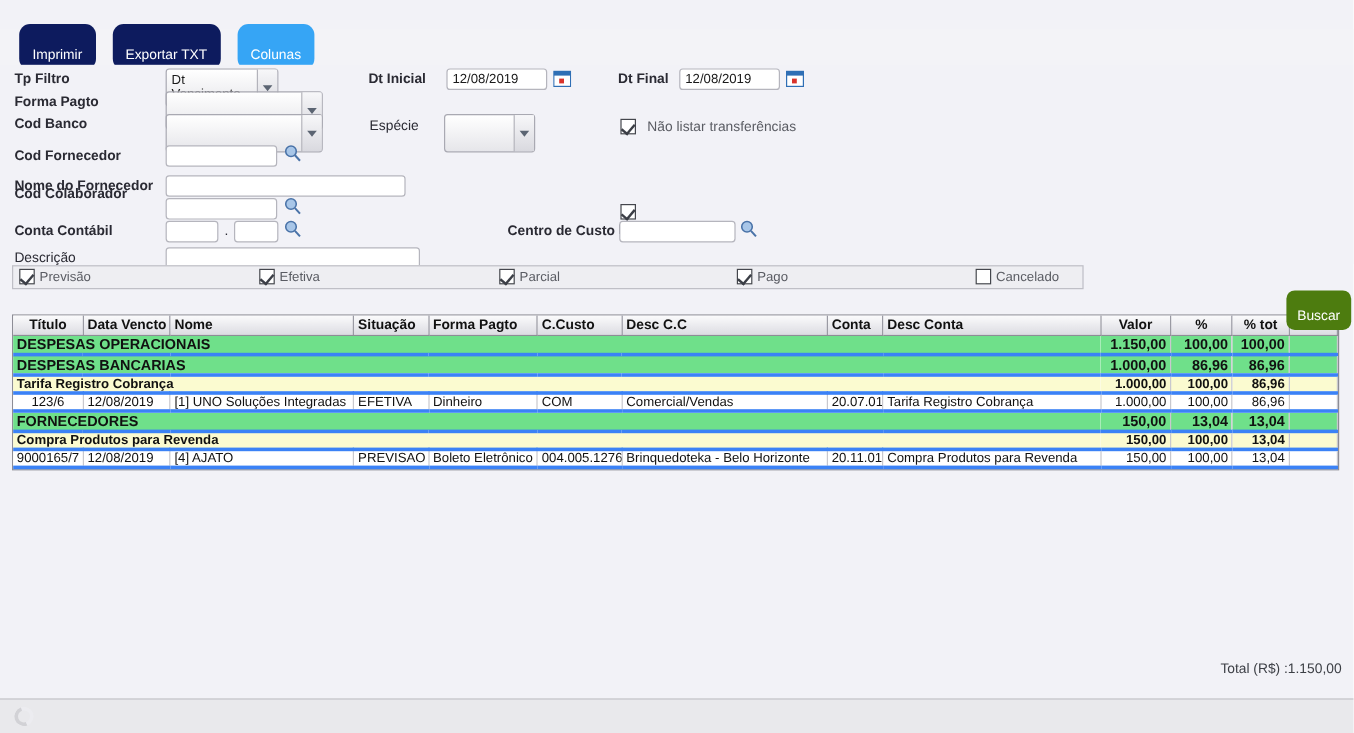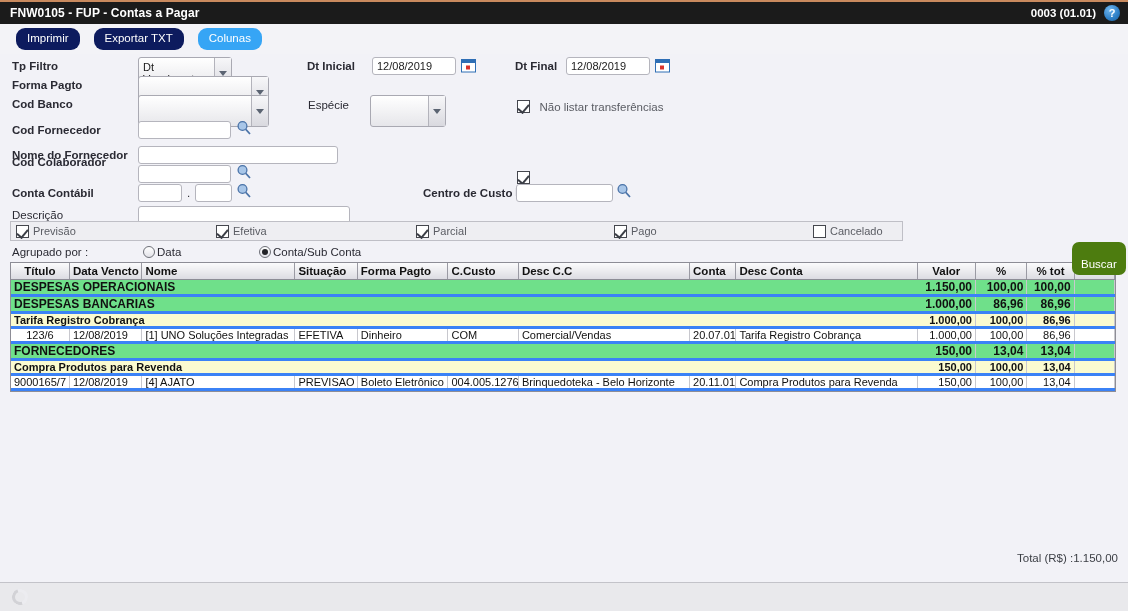--- a/index.html
+++ b/index.html
@@ -34,21 +34,21 @@
   }
 
   
   .toolbar {
     position: absolute; top: 24px; left: 0; width: 1128px; height: 30px;
     background: #f3f3f7; display: flex; align-items: center; padding-left: 16px; gap: 14px;
   }
   .btn {
     border: none; border-radius: 9px; color: #fff;
     font-size: 11.5px; font-family: "Liberation Sans", sans-serif;
-    padding: 4px 11px 5px; cursor: pointer; line-height: 1.1;
+    padding: 20px 11px 5px; cursor: pointer; line-height: 1.1;
   }
   .btn-dark { background: #0d1b5e; }
   .btn-blue { background: #36a5f5; }
 
   
   .filters {
     position: absolute; top: 54px; left: 0; width: 1128px; height: 166px;
     background: #f2f2f7;
   }
   .lbl { position: absolute; font-size: 11.5px; color: #2a2a33; white-space: nowrap; }
@@ -154,27 +154,20 @@
     width: 16px; height: 16px; border-radius: 50%;
     border: 3px solid #d2d2d6; border-top-color: #ececf0; border-right-color: #ececf0;
     transform: rotate(25deg);
   }
 </style>
 </head>
 <body>
 
 <div id="app">
 
-  <div class="titlebar">
-    <div class="tb-title">FNW0105 - FUP - Contas a Pagar</div>
-    <div class="tb-right">
-      <div class="tb-version">0003 (01.01)</div>
-      <div class="help-icon">?</div>
-    </div>
-  </div>
 
   <div class="toolbar">
     <button class="btn btn-dark">Imprimir</button>
     <button class="btn btn-dark">Exportar TXT</button>
     <button class="btn btn-blue">Colunas</button>
   </div>
 
   <div class="filters">
 
     <div class="lbl b" style="left:12px; top:6px;">Tp Filtro</div>
@@ -273,29 +266,20 @@
   </div>
 
   <div class="statusrow">
     <div class="item" style="left:5px;"><span class="cbx on"></span><span class="tx">Previsão</span></div>
     <div class="item" style="left:205px;"><span class="cbx on"></span><span class="tx">Efetiva</span></div>
     <div class="item" style="left:405px;"><span class="cbx on"></span><span class="tx">Parcial</span></div>
     <div class="item" style="left:603px;"><span class="cbx on"></span><span class="tx">Pago</span></div>
     <div class="item" style="left:802px;"><span class="cbx"></span><span class="tx">Cancelado</span></div>
   </div>
 
-  <div class="groupedrow">
-    <div class="g" style="left:2px; top:1px;">Agrupado por :</div>
-    <div class="g" style="left:133px; top:0px;">
-      <span class="radio"></span><span style="margin-left:2px; vertical-align:middle;">Data</span>
-    </div>
-    <div class="g" style="left:249px; top:0px;">
-      <span class="radio on"></span><span style="margin-left:2px; vertical-align:middle;">Conta/Sub Conta</span>
-    </div>
-  </div>
 
   <button class="buscar">Buscar</button>
 
   <div class="grid">
     <table class="g">
       <colgroup>
         <col style="width:58px">
           <col style="width:72px">
           <col style="width:152px">
         <col style="width:62px">

